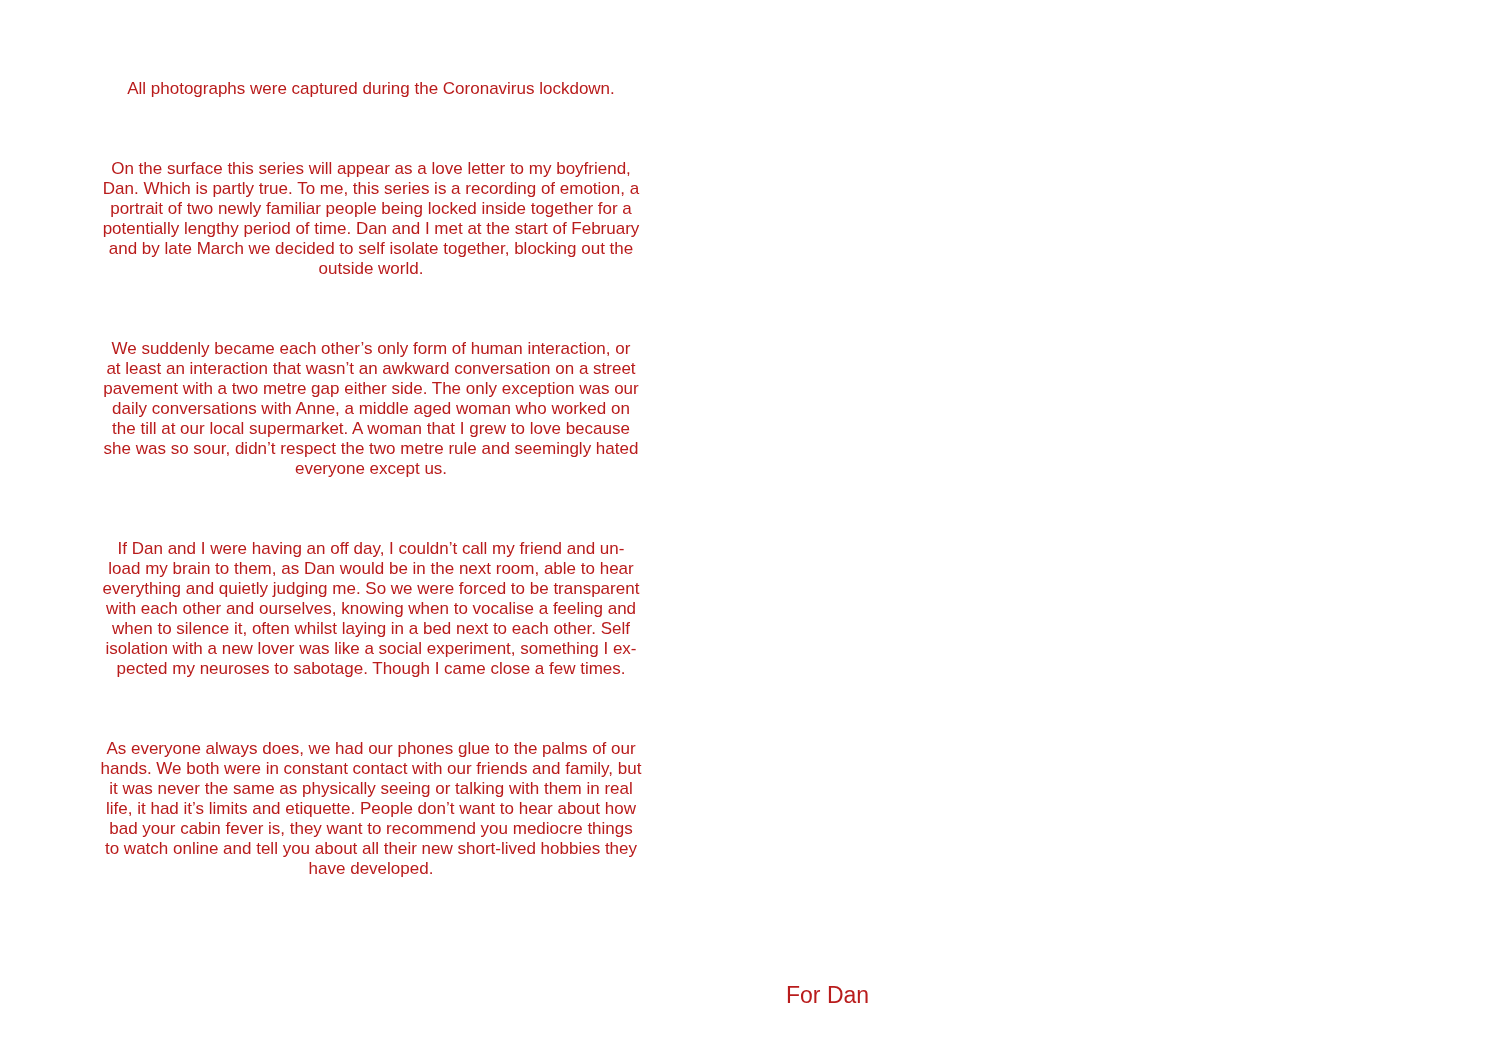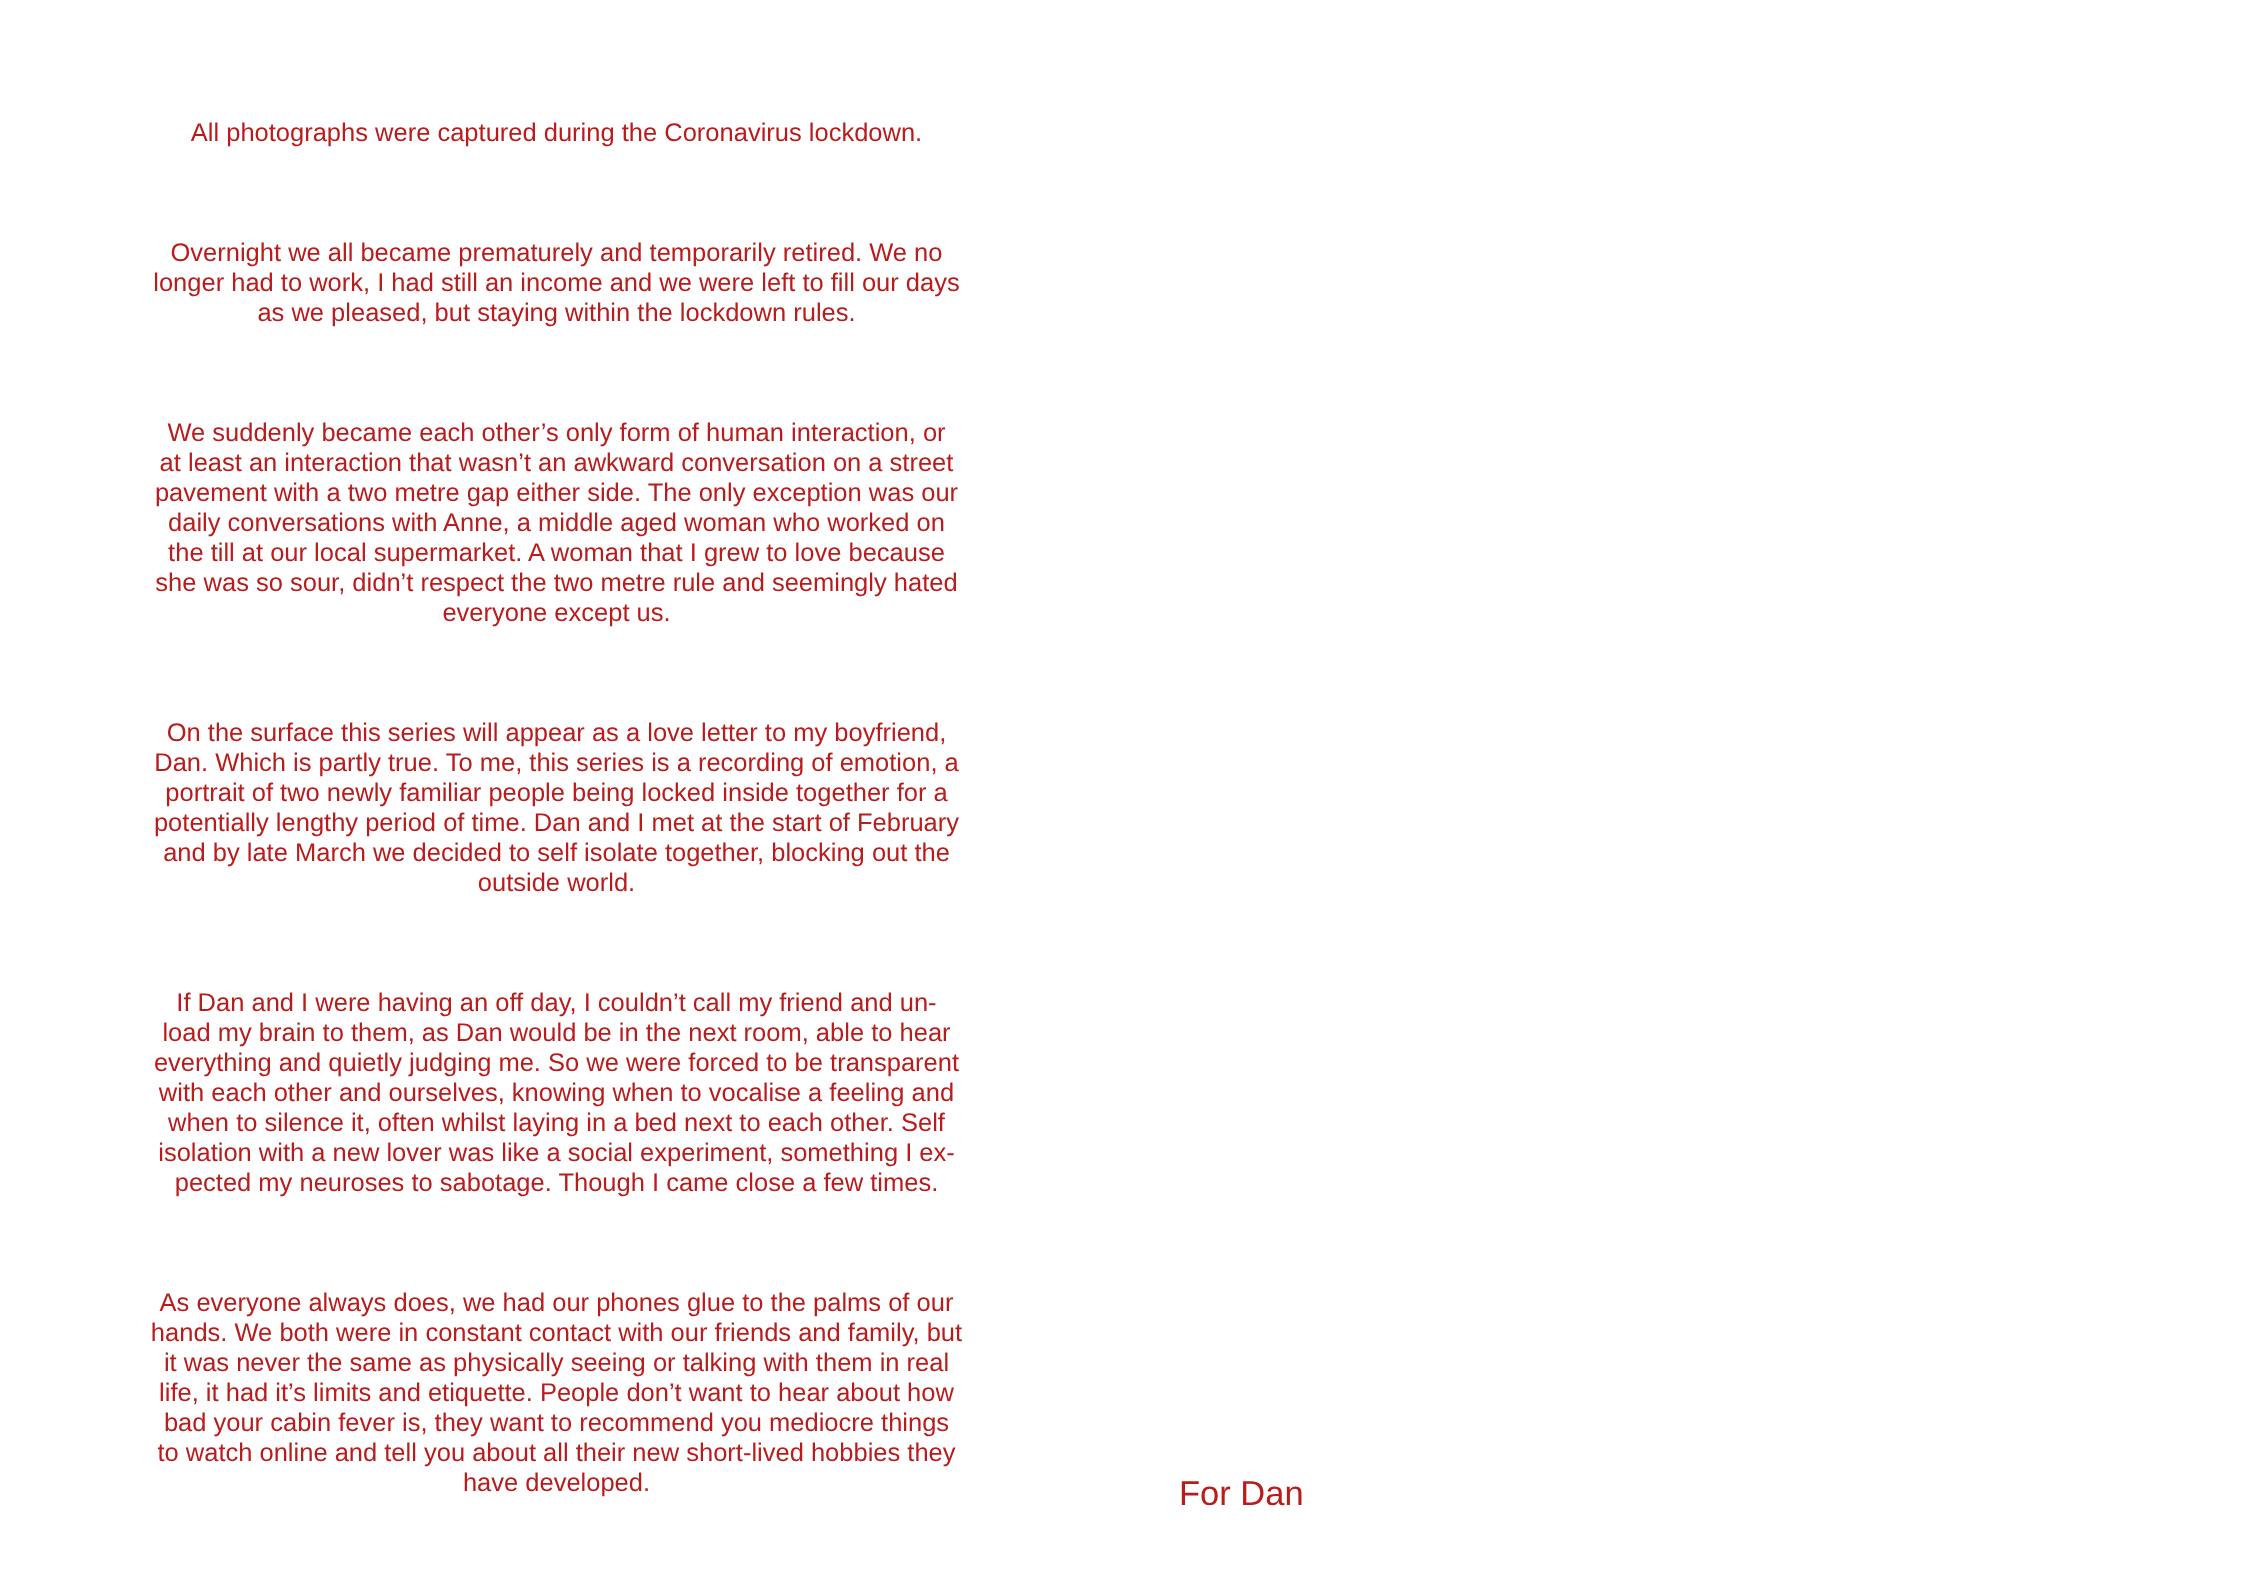--- a/index.html
+++ b/index.html
@@ -39,36 +39,33 @@
     white-space: pre;
   }
 </style>
 </head>
 <body>
 
 <div class="spread">
 
   <div class="statement-block">
     <p>All photographs were captured during the Coronavirus lockdown.</p>
-    <p>Overnight we all became prematurely and temporarily retired. We no
-longer had to work, I had still an income and we were left to fill our days
-as we pleased, but staying within the lockdown rules.</p>
+    <p>On the surface this series will appear as a love letter to my boyfriend,
+Dan. Which is partly true. To me, this series is a recording of emotion, a
+portrait of two newly familiar people being locked inside together for a
+potentially lengthy period of time. Dan and I met at the start of February
+and by late March we decided to self isolate together, blocking out the
+outside world.</p>
     <p>We suddenly became each other’s only form of human interaction, or
 at least an interaction that wasn’t an awkward conversation on a street
 pavement with a two metre gap either side. The only exception was our
 daily conversations with Anne, a middle aged woman who worked on
 the till at our local supermarket. A woman that I grew to love because
 she was so sour, didn’t respect the two metre rule and seemingly hated
 everyone except us.</p>
-    <p>On the surface this series will appear as a love letter to my boyfriend,
-Dan. Which is partly true. To me, this series is a recording of emotion, a
-portrait of two newly familiar people being locked inside together for a
-potentially lengthy period of time. Dan and I met at the start of February
-and by late March we decided to self isolate together, blocking out the
-outside world.</p>
     <p>If Dan and I were having an off day, I couldn’t call my friend and un-
 load my brain to them, as Dan would be in the next room, able to hear
 everything and quietly judging me. So we were forced to be transparent
 with each other and ourselves, knowing when to vocalise a feeling and
 when to silence it, often whilst laying in a bed next to each other. Self
 isolation with a new lover was like a social experiment, something I ex-
 pected my neuroses to sabotage. Though I came close a few times.</p>
     <p>As everyone always does, we had our phones glue to the palms of our
 hands. We both were in constant contact with our friends and family, but
 it was never the same as physically seeing or talking with them in real

